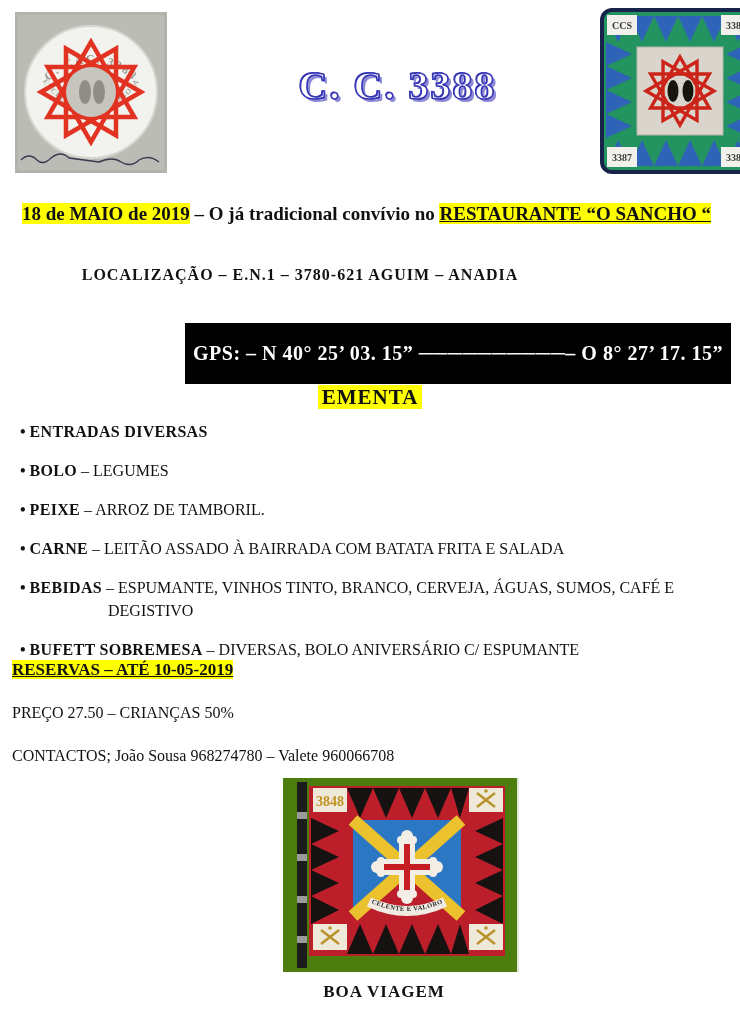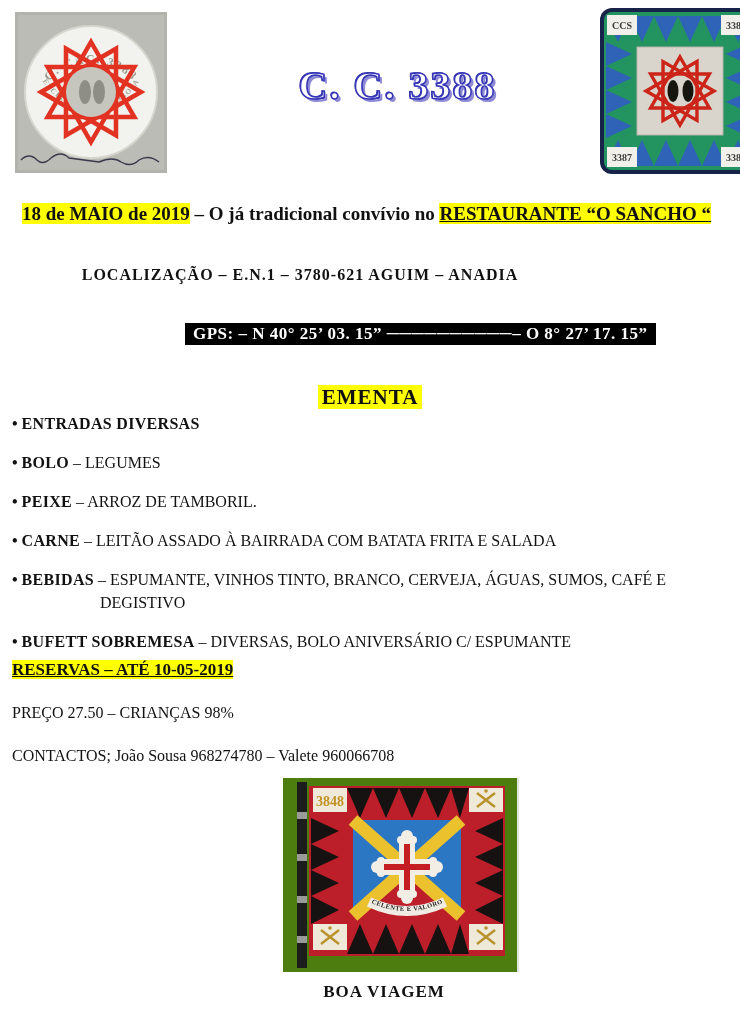--- a/index.html
+++ b/index.html
@@ -18,24 +18,24 @@
     white-space:nowrap;
   }
   .unitflag-photo{position:absolute;left:600px;top:8px;width:140px;height:170px;overflow:hidden;}
   
   .hl{background:#ffff00;}
   .event-line{position:absolute;left:22px;top:203px;font-size:19px;font-weight:bold;white-space:nowrap;}
   .event-line .venue{text-decoration:underline;}
   .location-line{position:absolute;left:0;top:266px;width:600px;text-align:center;
     font-weight:bold;font-size:16px;letter-spacing:1px;}
   .gps-bar{position:absolute;left:185px;top:323px;background:#000;color:#fff;
-    font-weight:bold;font-size:17px;padding:1px 8px;white-space:pre;letter-spacing:.5px;}
+    font-weight:bold;font-size:20px;padding:19px 8px;white-space:pre;letter-spacing:.5px;}
   .ementa-line{position:absolute;left:0;top:385px;width:740px;text-align:center;}
   .ementa-line span{font-weight:bold;font-size:21px;letter-spacing:1px;padding:0 4px;}
-  .menu-list{position:absolute;left:12px;top:412px;width:716px;margin:0;padding:0;list-style:none;}
+  .menu-list{position:absolute;left:12px;top:412px;width:716px;margin:8px;padding:0;list-style:none;}
   .menu-item{padding-left:88px;text-indent:-88px;margin:0 0 16px 0;font-size:16px;line-height:23px;}
   .menu-item::before{content:"• ";font-weight:bold;}
   .menu-item .lead{font-weight:bold;letter-spacing:.3px;}
   .menu-item .rest2{display:block;text-indent:0;}
   .reservas-line{position:absolute;left:12px;top:660px;font-size:17px;font-weight:bold;}
   .reservas-line .hl{text-decoration:underline;}
   .preco-line{position:absolute;left:12px;top:704px;font-size:16px;}
   .contactos-line{position:absolute;left:12px;top:747px;font-size:16px;}
   
   .guidon-photo{position:absolute;left:283px;top:778px;width:234px;height:194px;
@@ -135,21 +135,21 @@
 <ul class="menu-list">
   <li class="menu-item"><span class="lead">ENTRADAS DIVERSAS</span><span></span></li>
   <li class="menu-item"><span class="lead">BOLO</span><span> – LEGUMES</span></li>
   <li class="menu-item"><span class="lead">PEIXE</span><span> – ARROZ DE TAMBORIL.</span></li>
   <li class="menu-item"><span class="lead">CARNE</span><span> – LEITÃO ASSADO À BAIRRADA COM BATATA FRITA E SALADA</span></li>
   <li class="menu-item"><span class="lead">BEBIDAS</span><span> – ESPUMANTE, VINHOS TINTO, BRANCO, CERVEJA, ÁGUAS, SUMOS, CAFÉ E</span><span class="rest2">DEGISTIVO</span></li>
   <li class="menu-item"><span class="lead">BUFETT SOBREMESA</span><span> –  DIVERSAS, BOLO ANIVERSÁRIO C/ ESPUMANTE</span></li>
 </ul>
 
 <div class="reservas-line"><span class="hl">RESERVAS – ATÉ 10-05-2019</span></div>
-<div class="preco-line">PREÇO 27.50 – CRIANÇAS 98%</div>
+<div class="preco-line">PREÇO 27.50 – CRIANÇAS 50%</div>
 <div class="contactos-line">CONTACTOS; João Sousa 968274780 – Valete 960066708</div>
 
 <div class="guidon-photo">
   <svg width="234" height="194" viewBox="0 0 234 194">
     <defs>
       <g id="rifles">
         <line x1="-9" y1="-7" x2="9" y2="7" stroke="#b8922a" stroke-width="2.4"></line>
         <line x1="9" y1="-7" x2="-9" y2="7" stroke="#b8922a" stroke-width="2.4"></line>
         <circle cx="0" cy="-9" r="1.8" fill="#b8922a"></circle>
       </g>

